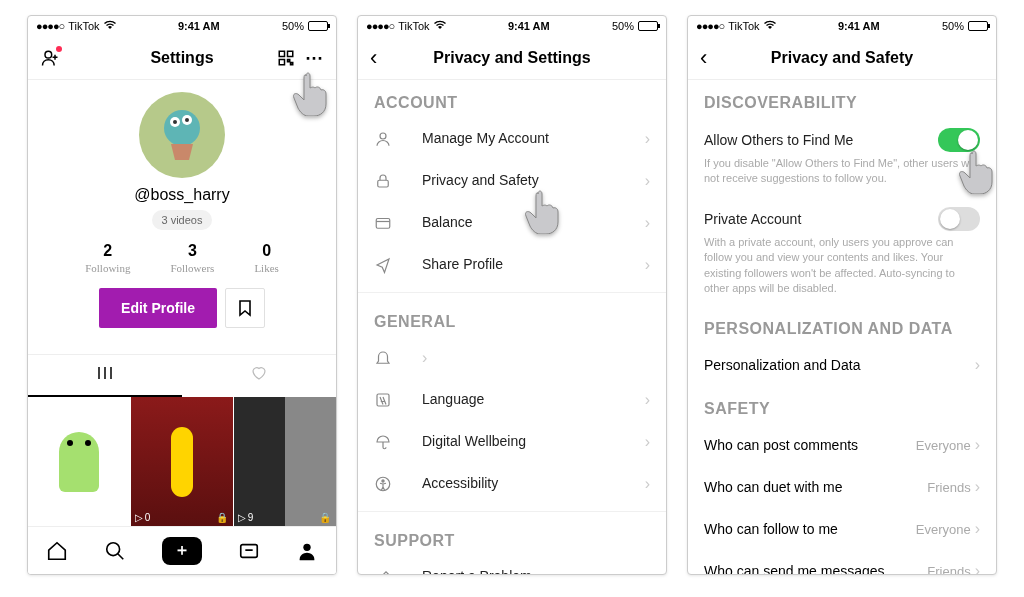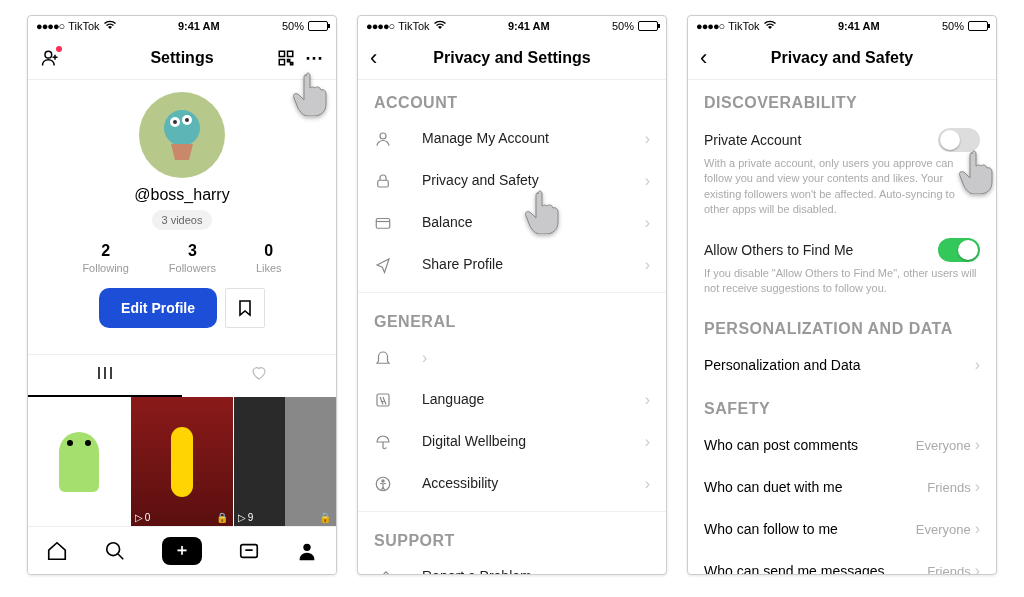--- a/index.html
+++ b/index.html
@@ -38,25 +38,25 @@
   }
   .avatar svg { width: 70px; height:70px; }
   .username { font-size: 16px; margin-top: 8px; font-weight: 500; }
   .video-pill {
     margin-top: 6px; background:#f1f1f1; padding: 4px 10px; border-radius: 12px;
     font-size: 11px; color:#666;
   }
   .stats-row { display:flex; justify-content:center; gap: 40px; margin-top: 12px; }
   .stat { text-align:center; }
   .stat-num { font-size: 16px; font-weight: 600; }
-  .stat-label { font-size: 11px; color:#999; margin-top:2px; }
+  .stat-label { font-size: 11px; color:#999; margin-top:2px;font-family:Liberation Serif, serif; }
   .action-row { display:flex; justify-content:center; gap: 8px; margin-top: 14px; }
   .edit-btn {
-    background:#1d4ed8; color:#fff; border:none; padding: 10px 22px;
-    font-size: 14px; font-weight:600; border-radius:10px;
+    background:#a21caf; color:#fff; border:none; padding: 10px 22px;
+    font-size: 14px; font-weight:600; border-radius:2px;
   }
   .bookmark-btn {
     border:1px solid #e0e0e0; background:#fff; width:40px; height:40px;
     display:flex;align-items:center;justify-content:center; border-radius:2px;
   }
   .tabs-row { display:flex; border-top:1px solid #eee; margin-top:18px; }
   .tab { flex:1; text-align:center; padding:10px 0; color:#999; border-bottom: 2px solid transparent; }
   .tab.active { color:#000; border-bottom-color:#000; }
   .grid { display:flex; }
   .grid-item {
@@ -448,32 +448,32 @@
       </div>
     <div class="nav-title">Privacy and Safety</div>
     <div class="nav-right"></div>
   </div>
 
   <div class="list-scroll">
     <div class="section-header">DISCOVERABILITY</div>
 
     <div class="setting-block">
       <div class="setting-top">
+        <div class="setting-title">Allow Others to Find Me</div>
+        <div class="toggle on"></div>
+      </div>
+      <div class="setting-desc">If you disable "Allow Others to Find Me", other users will not receive suggestions to follow you.</div>
+    </div>
+
+    <div class="setting-block">
+      <div class="setting-top">
         <div class="setting-title">Private Account</div>
         <div class="toggle"></div>
       </div>
       <div class="setting-desc">With a private account, only users you approve can follow you and view your contents and likes. Your existing followers won't be affected. Auto-syncing to other apps will be disabled.</div>
-    </div>
-
-    <div class="setting-block">
-      <div class="setting-top">
-        <div class="setting-title">Allow Others to Find Me</div>
-        <div class="toggle on"></div>
-      </div>
-      <div class="setting-desc">If you disable "Allow Others to Find Me", other users will not receive suggestions to follow you.</div>
     </div>
 
     <div class="section-header">PERSONALIZATION AND DATA</div>
     <div class="safety-row">
       <span>Personalization and Data</span>
       <span class="safety-value">
           <span class="chevron">›</span>
         </span>
     </div>
 

